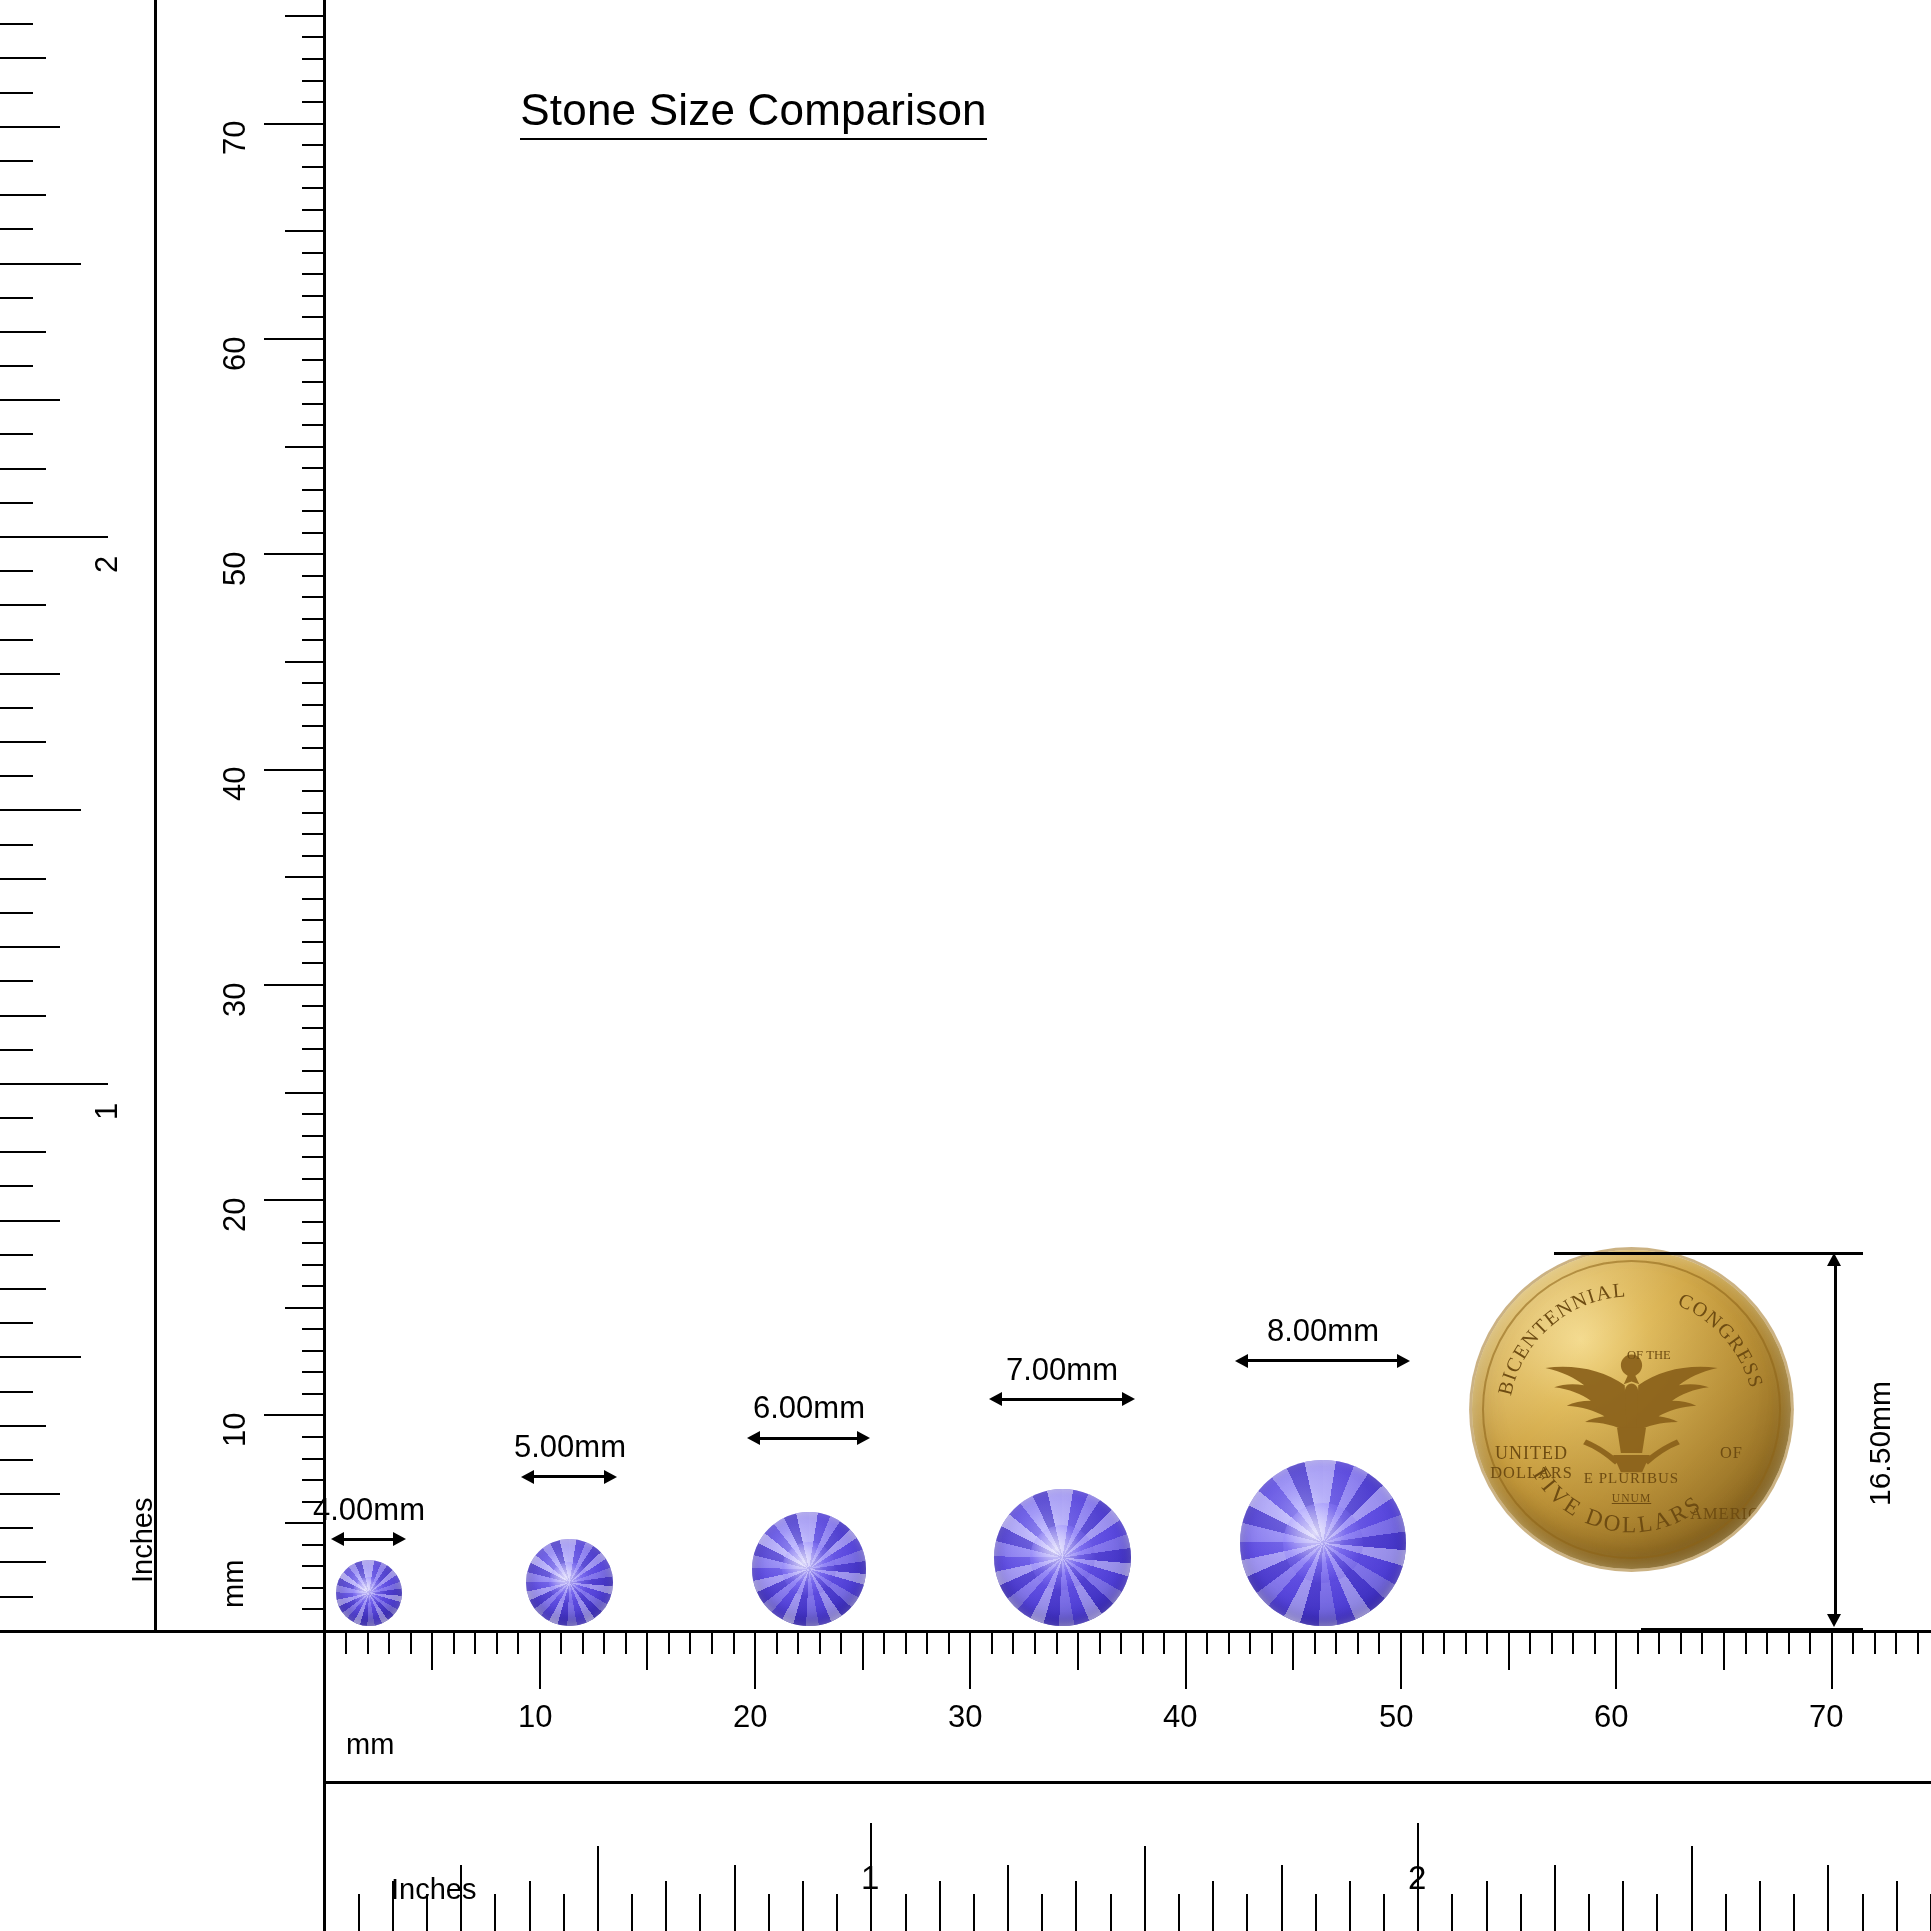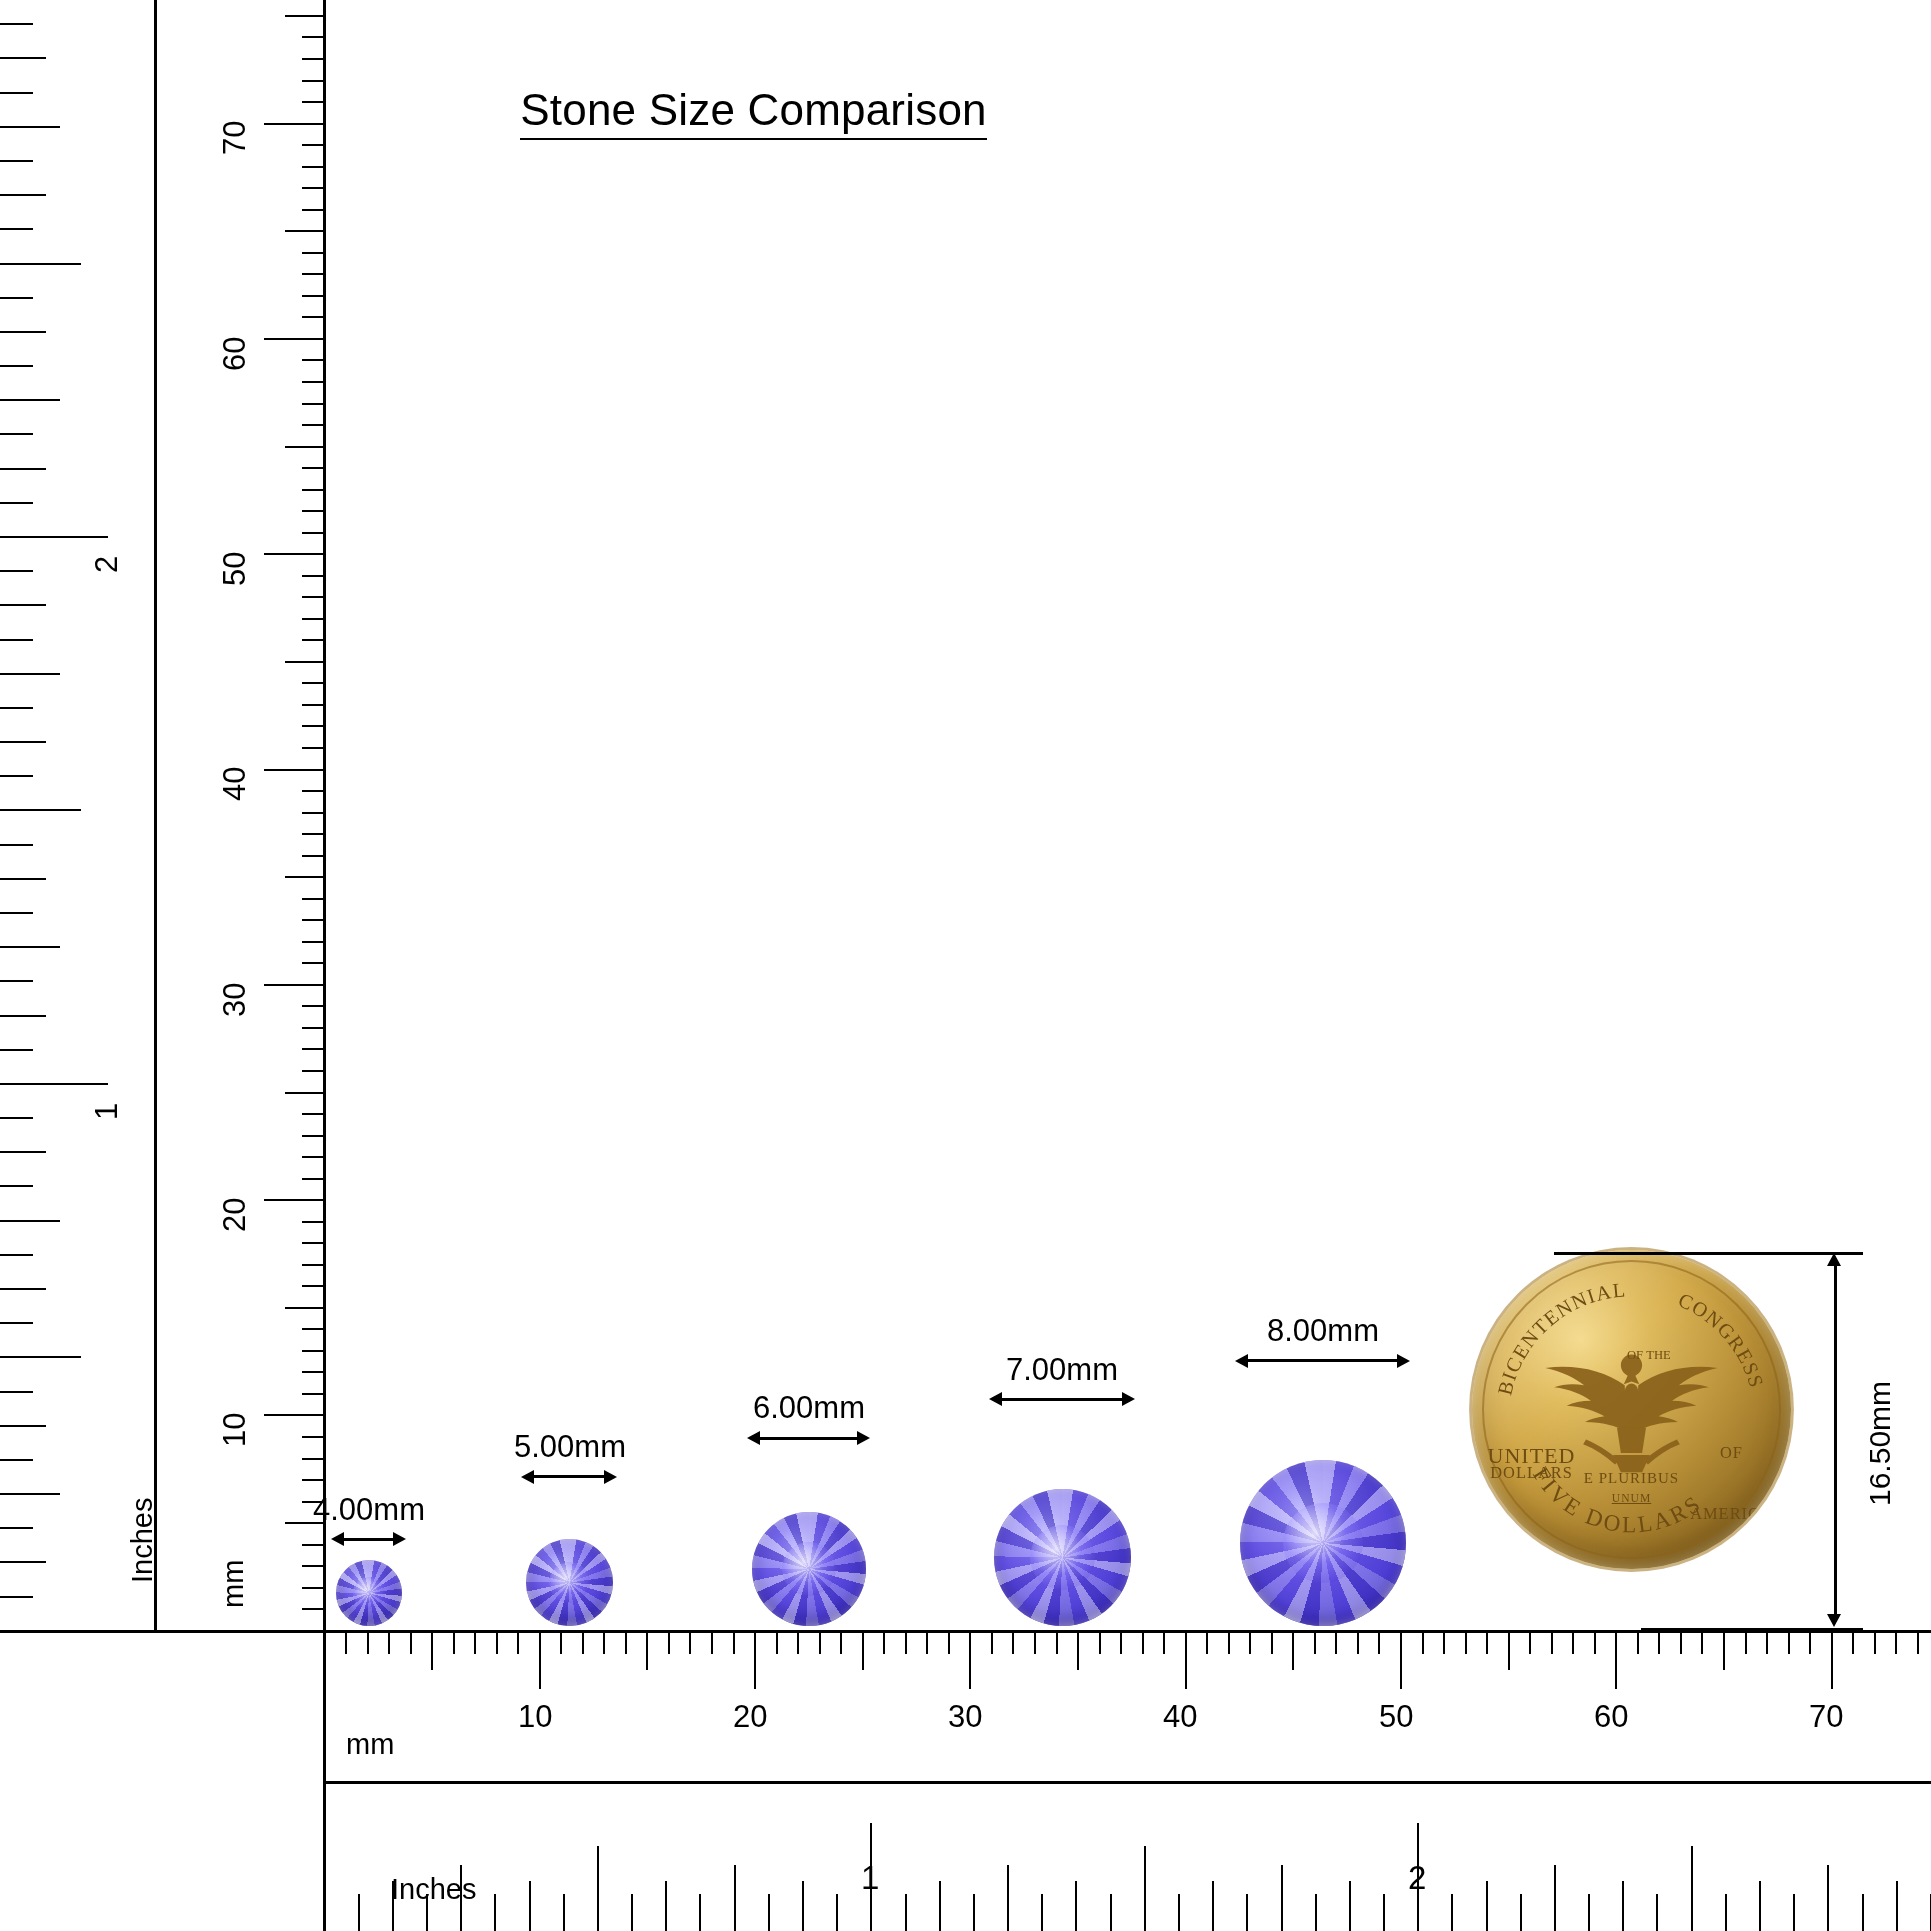--- a/index.html
+++ b/index.html
@@ -473,21 +473,21 @@
       <text font-family="Liberation Serif, serif" font-size="24" fill="#6e4c12" letter-spacing="3">
         <textPath href="#arcBot" startOffset="16%">FIVE DOLLARS</textPath>
       </text>
     </svg>
 
     <div class="ctxt" style="top:98px;left:0;font-size:12.6px;letter-spacing:0;width:100%;text-align:center;">
       <span style="display:inline-block;transform:translateX(17.4px)">OF</span>
       <span style="display:inline-block;transform:translateX(17.4px)">THE</span>
     </div>
 
-    <div class="ctxt" style="top:193px;left:-100px;font-size:22px;">UNITED</div>
+    <div class="ctxt" style="top:193px;left:-100px;font-size:18px;">UNITED</div>
     <div class="ctxt" style="top:213px;left:-100px;font-size:16.4px;">DOLLARS</div>
     <div class="ctxt" style="top:193px;left:100px;font-size:16.4px;">OF</div>
     <div class="ctxt" style="top:213px;left:100px;font-size:16.4px;margin-top:41px;">AMERICA</div>
     <div class="ctxt" style="top:220px;left:0;font-size:15px;">E PLURIBUS</div>
     <div class="ctxt" style="top:242px;left:0;font-size:11.6px;text-decoration:underline;">UNUM</div>
   </div>
 
   <div class="line hline" style="left:1554px;top:1252px;width:309px;"></div>
   <div class="line hline" style="left:1641px;top:1628px;width:222px;"></div>
   <div class="vline3" style="left:1834px;top:1260px;height:359px;"></div>

